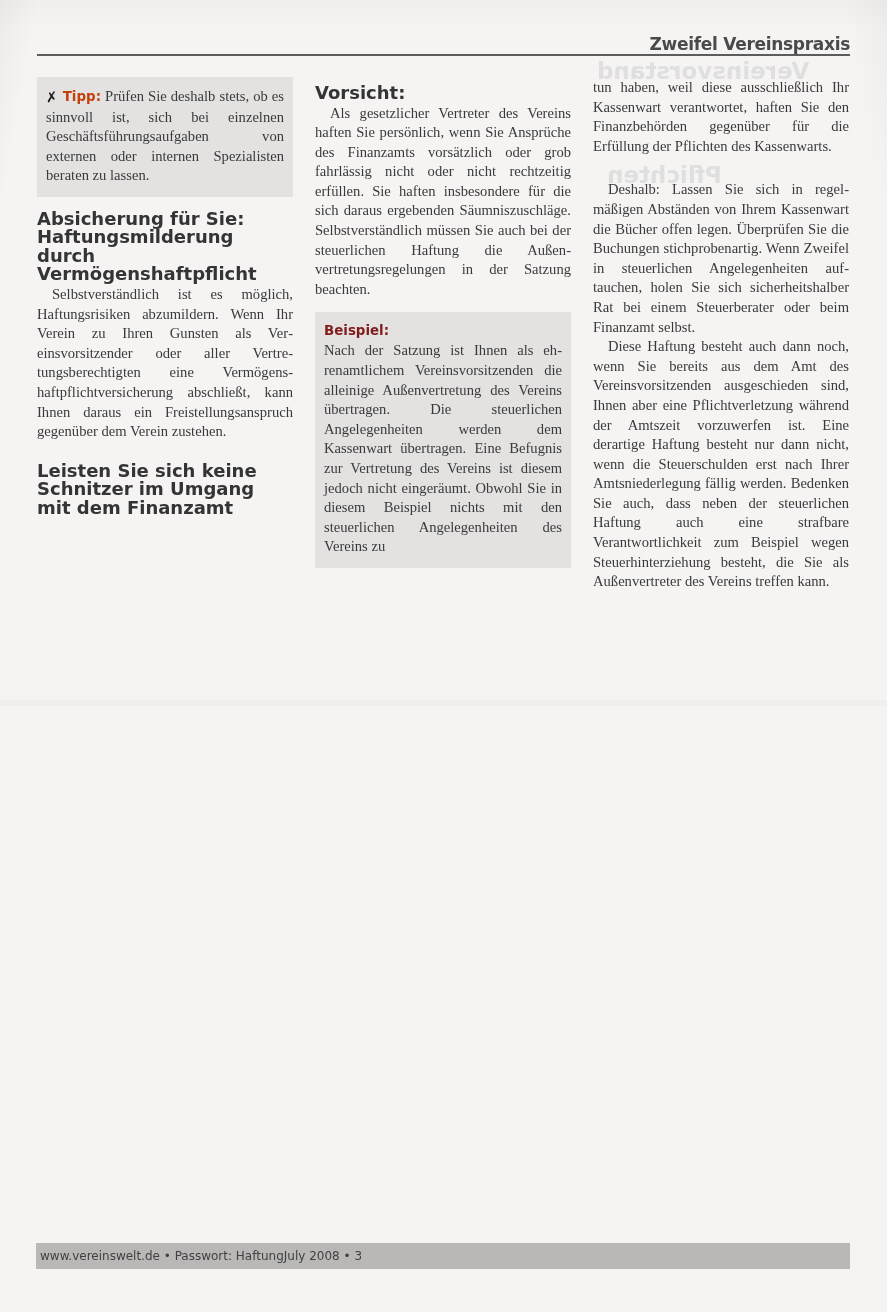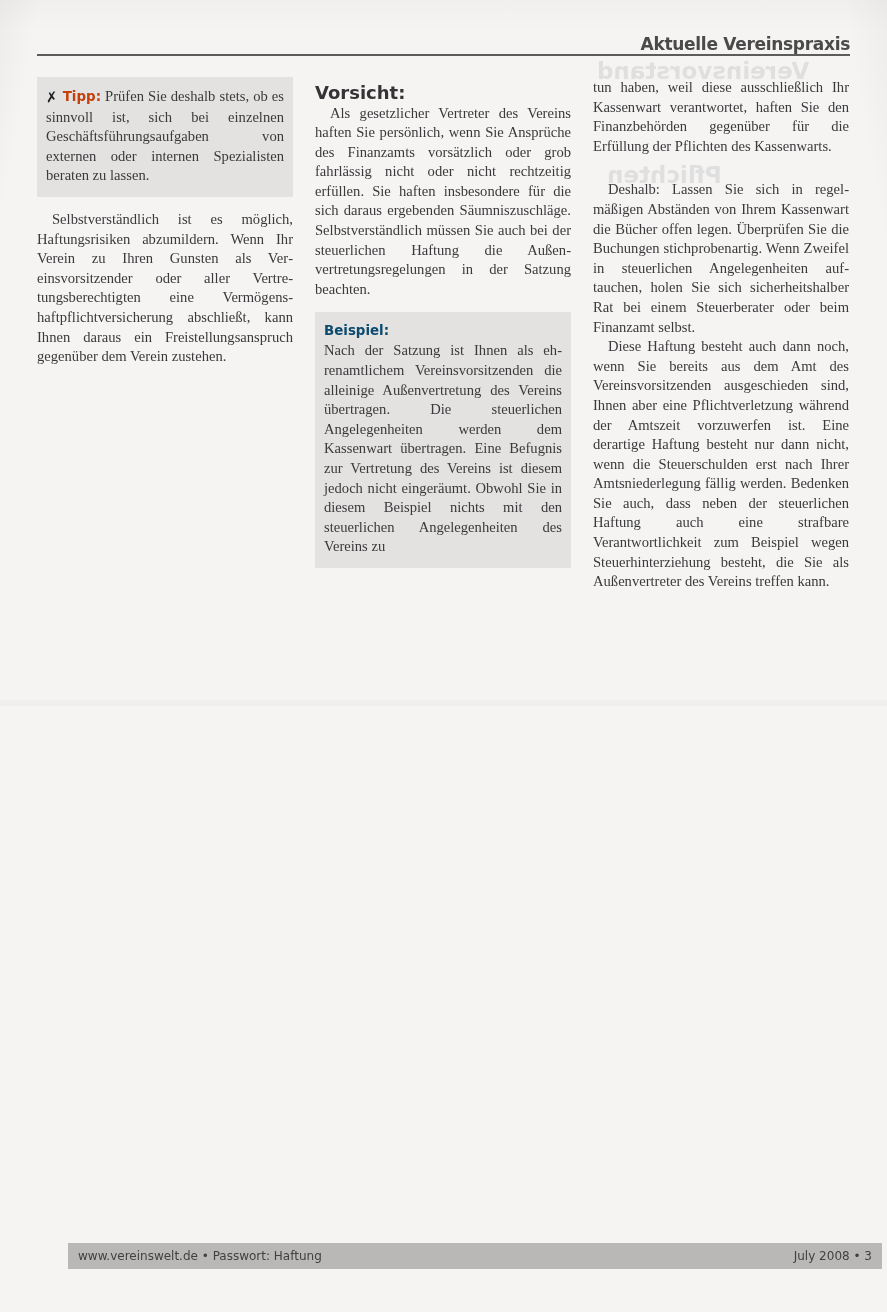--- a/index.html
+++ b/index.html
@@ -124,21 +124,21 @@
     font-weight: bold;
     font-size: 13.4px;
     color: #c2410c;
   }
   .callout-heading {
     margin: 0 0 1px 0;
     font-family: "DejaVu Sans", sans-serif;
     font-weight: bold;
     font-size: 13.4px;
     line-height: 18px;
-    color: #0c4a6e;
+    color: #7f1d1d;
   }
   .tip-mark {
     display: inline-block;
     font-family: "DejaVu Sans", sans-serif;
     font-weight: bold;
     font-size: 14px;
     color: #1d1d1f;
     transform: rotate(-8deg) scaleX(1.05);
     margin-right: 5px;
     vertical-align: -1px;
@@ -147,27 +147,26 @@
   
   .footer {
     position: absolute;
     left: 36px;
     top: 1243px;
     width: 814px;
     height: 26px;
     background: #b9b8b6;
     display: flex;
     align-items: center;
-    justify-content: space-between;
+    justify-content: flex-start;
     font-family: "DejaVu Sans", sans-serif;
     font-size: 12px;
     color: #414143;
-    padding: 0 10px;
+    padding: 0 4px;
     box-sizing: border-box;
-    margin-left: 32px;
   }
   .footer-left { white-space: nowrap; }
   .footer-right { white-space: nowrap; }
 
   
   .scan-band {
     position: absolute;
     left: 0; right: 0;
     top: 700px;
     height: 6px;
@@ -175,37 +174,39 @@
     pointer-events: none;
   }
 </style>
 </head>
 <body>
 
 <div class="page">
 
   <div class="masthead">
     <div class="masthead-rule"></div>
-    <div class="masthead-title">Aktuelle Vereinspraxis</div>
+    <div class="masthead-title">Zweifel Vereinspraxis</div>
   </div>
 
   <div class="columns">
 
     <div class="col">
 
       <div class="ghost" style="top:56px; left:40px; font-size:22px;">en Pflichten</div>
 
 
       <div class="callout">
         <p class="body"><span class="tip-mark">✗</span><span class="callout-label">Tipp:</span><span> Prüfen Sie deshalb stets, ob es sinnvoll ist, sich bei einzel­nen Geschäftsführungsaufgaben von externen oder internen Spe­zialisten beraten zu lassen.</span></p>
       </div>
 
+      <h2 class="subhead first" style="margin-top:4px;">Absicherung für Sie: Haftungsmilderung durch Vermögenshaftpflicht</h2>
 
       <p class="body indent">Selbstverständlich ist es möglich, Haftungsrisiken abzumildern. Wenn Ihr Verein zu Ihren Gunsten als Ver­einsvorsitzender oder aller Vertre­tungsberechtigten eine Vermögens­haftpflichtversicherung abschließt, kann Ihnen daraus ein Freistellungs­anspruch gegenüber dem Verein zu­stehen.</p>
 
+      <h2 class="subhead">Leisten Sie sich keine Schnitzer im Umgang mit dem Finanzamt</h2>
 
     </div>
 
     <div class="col">
 
 
       <h2 class="subhead">Vorsicht:</h2>
 
       <p class="body indent">Als gesetzlicher Vertreter des Ver­eins haften Sie persönlich, wenn Sie Ansprüche des Finanzamts vorsätz­lich oder grob fahrlässig nicht oder nicht rechtzeitig erfüllen. Sie haften insbesondere für die sich daraus er­gebenden Säumniszuschläge. Selbst­verständlich müssen Sie auch bei der steuerlichen Haftung die Außen­vertretungsregelungen in der Sat­zung beachten.</p>
 

